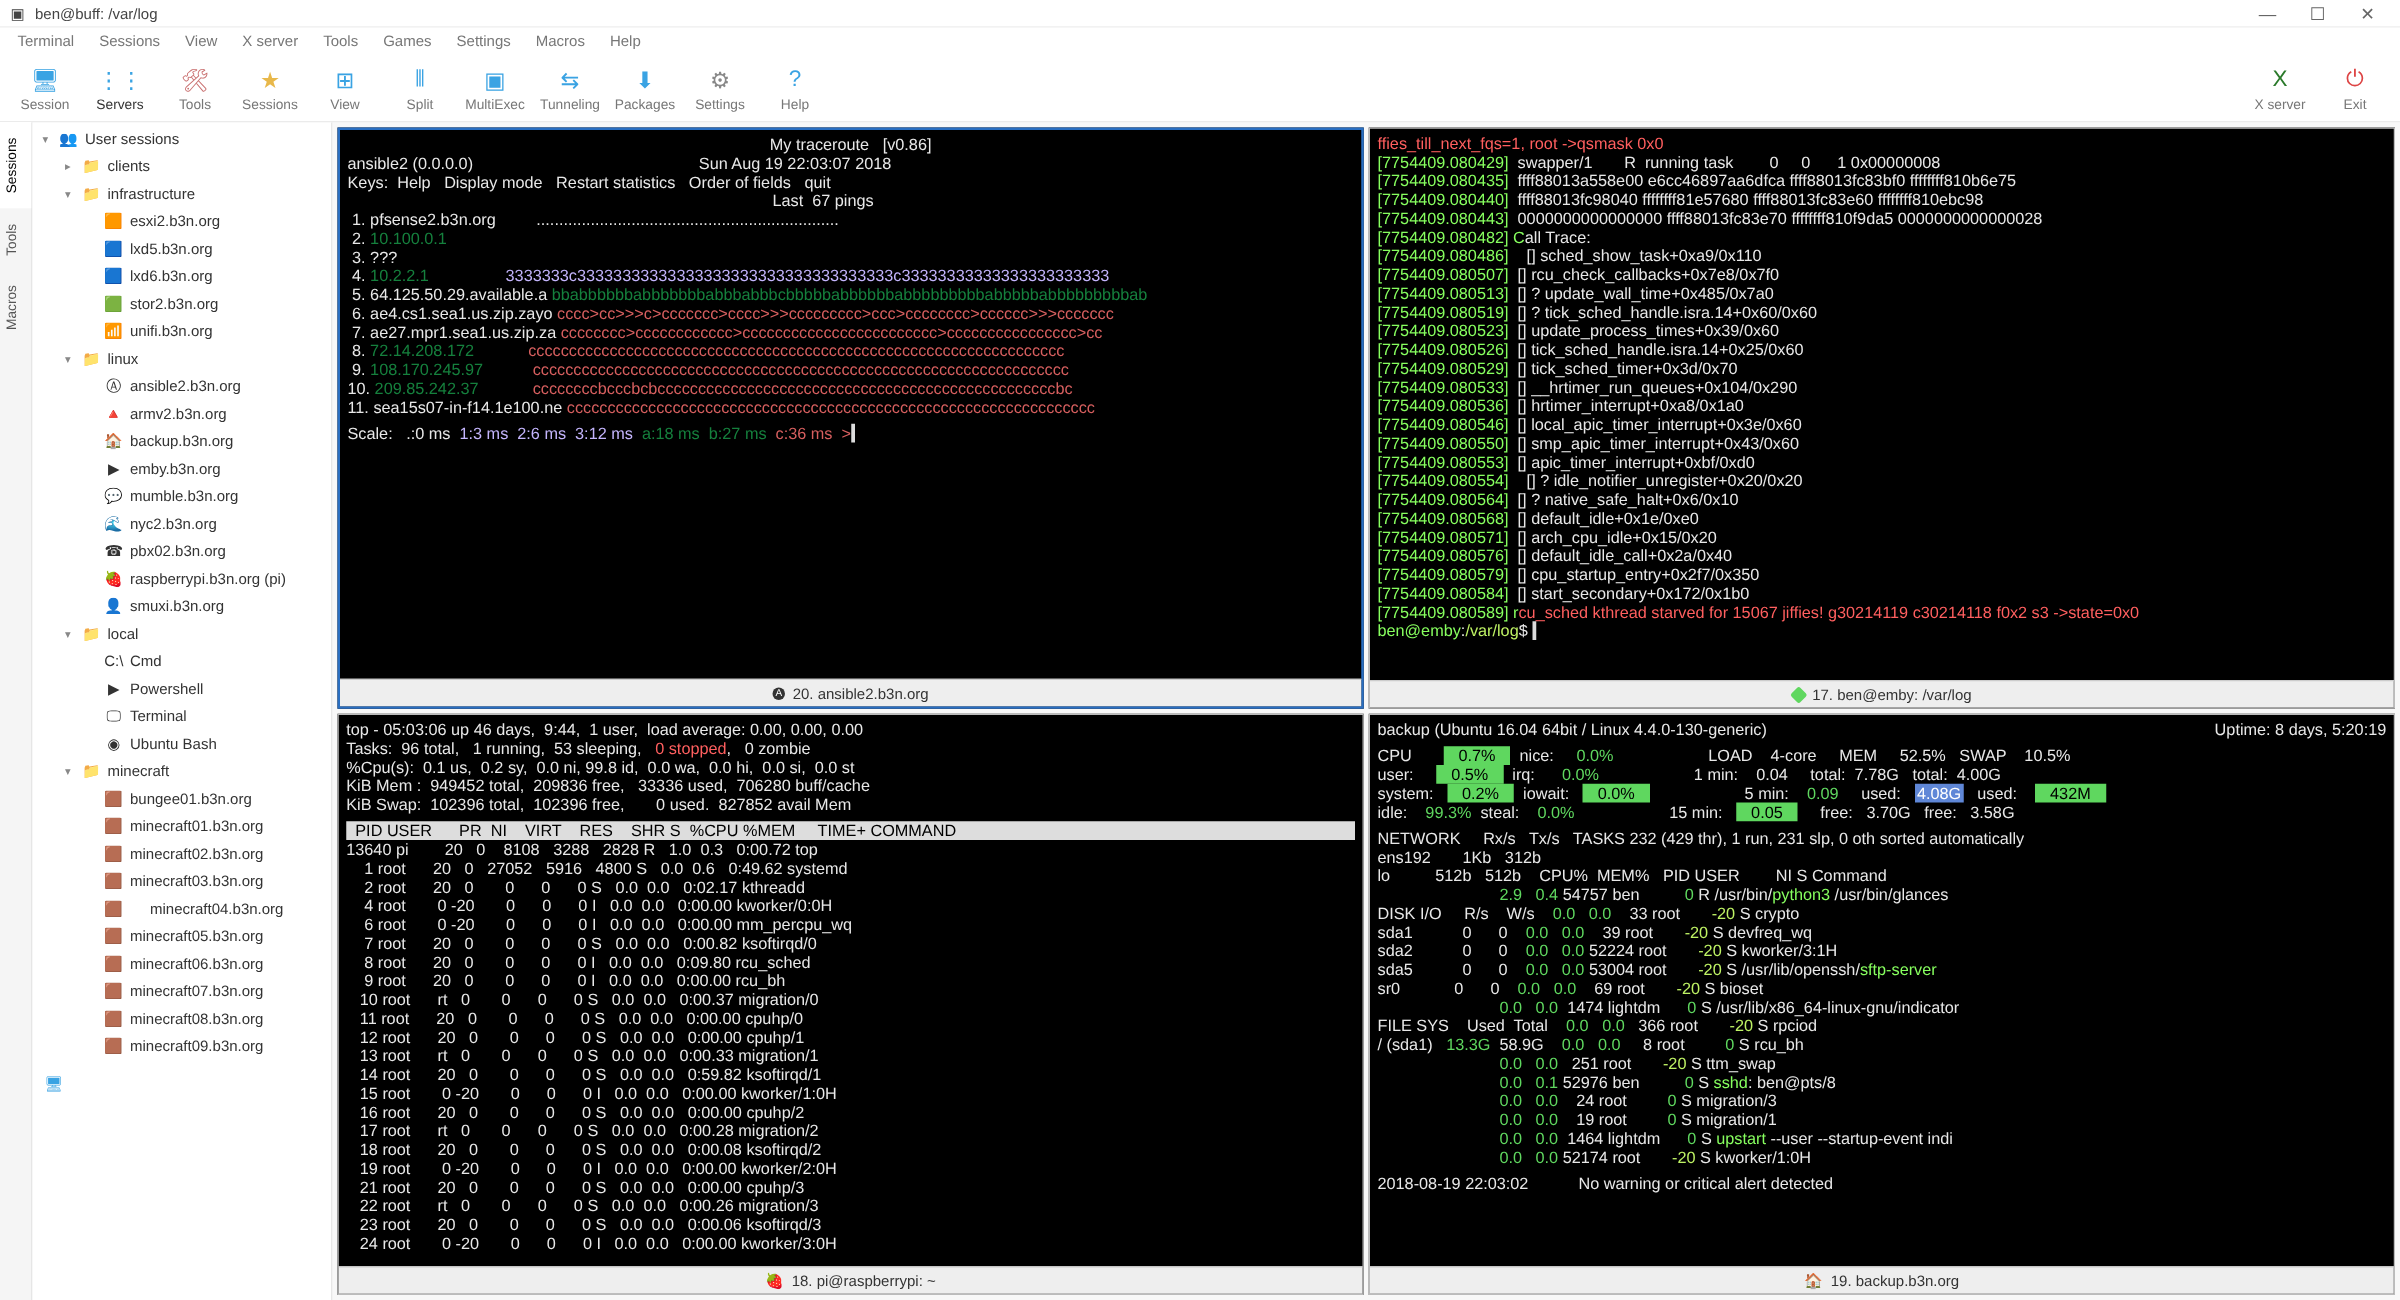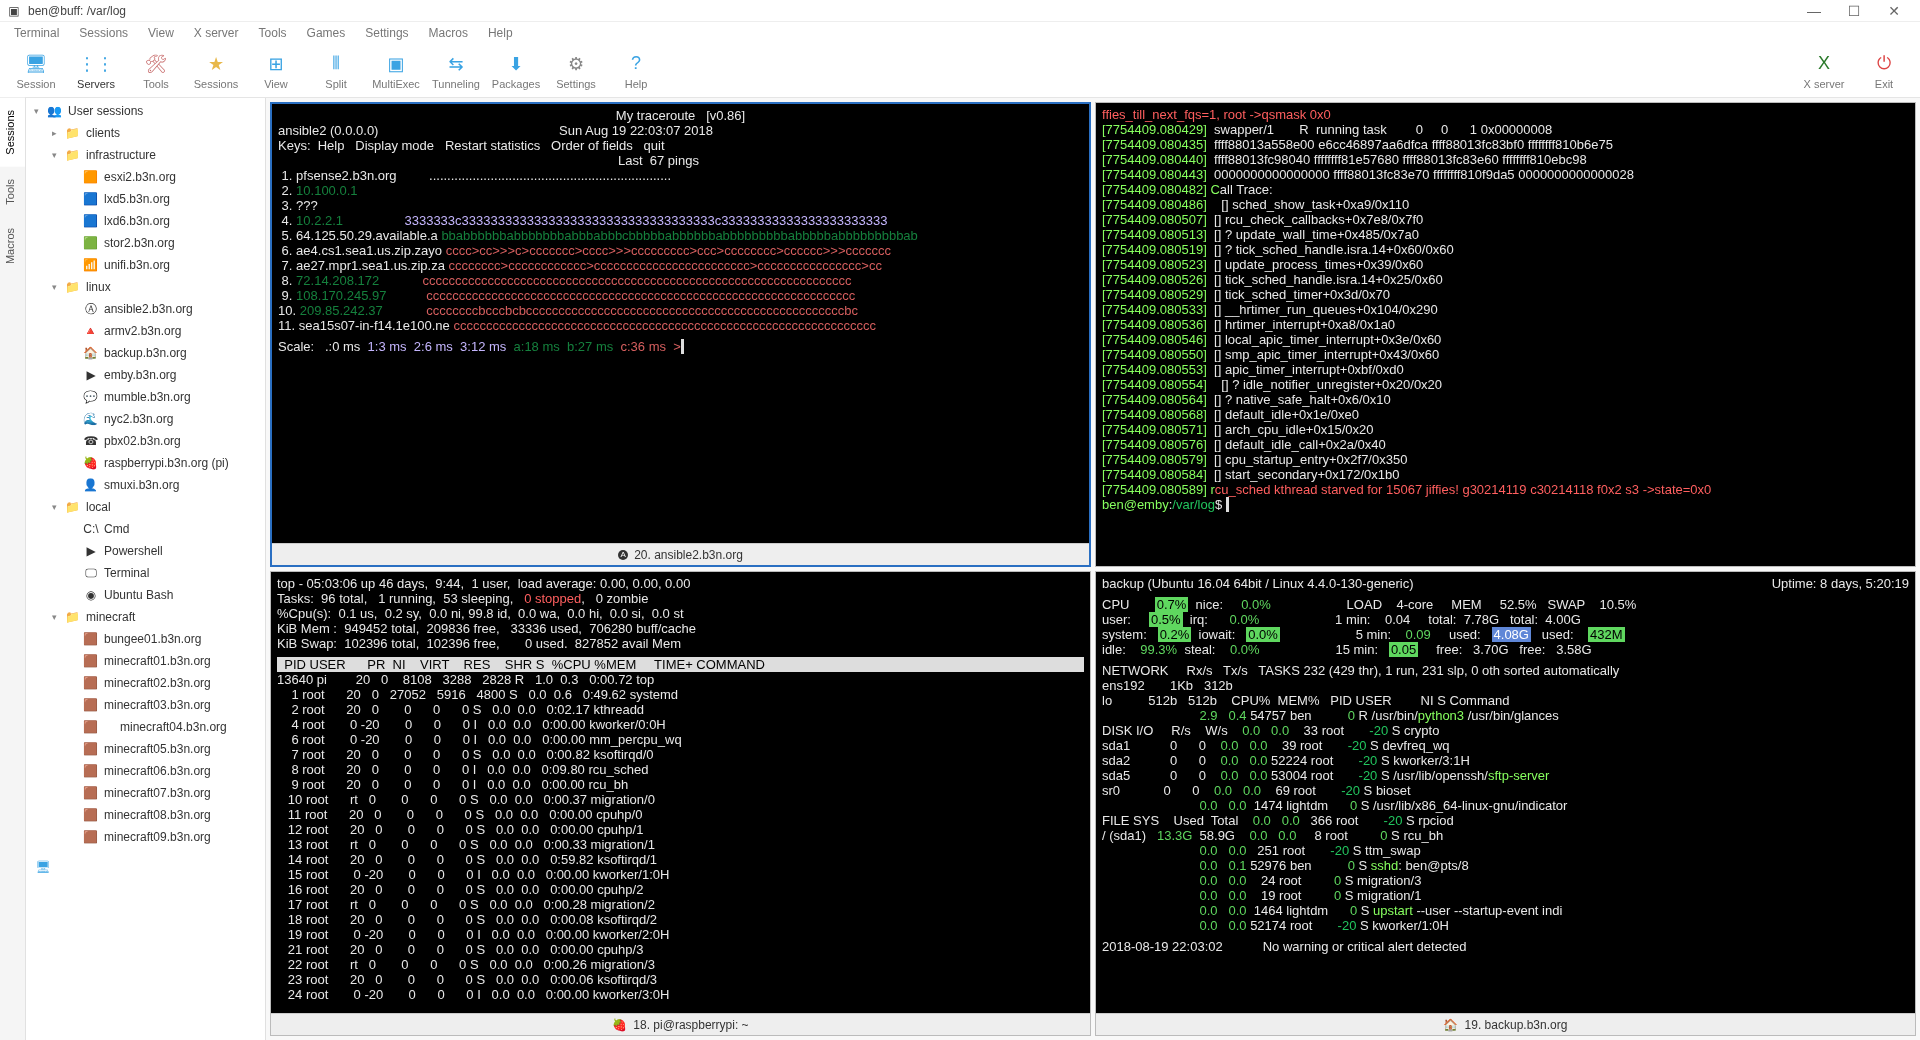--- a/index.html
+++ b/index.html
@@ -24,23 +24,23 @@
 .tree-item .icon-sm { width: 18px; height: 16px; display: inline-flex; align-items: center; justify-content: center; font-size: 12px; }
 .tree-item.indent1 { padding-left: 26px; }
 .tree-item.indent2 { padding-left: 44px; }
 .content { flex: 1; display: grid; grid-template-columns: 1fr 1fr; grid-template-rows: 1fr 1fr; gap: 4px; padding: 4px; background: #f8f8f8; }
 .pane { display: flex; flex-direction: column; border: 1px solid #bbb; background: #000; min-height: 0; }
 .pane.active { border: 2px solid #2a6fc2; gap: 12px; }
 .term { flex: 1; overflow: hidden; padding: 4px 6px; font-family: "Consolas","Courier New",monospace; font-size: 13px; line-height: 15px; color: #ddd; white-space: pre; }
 .pane-tab { height: 22px; background: #eeeeee; border-top: 1px solid #ccc; display: flex; align-items: center; justify-content: center; font-size: 12px; color: #333; gap: 6px; }
 .pane-tab .dot { width: 10px; height: 10px; border-radius: 2px; display:inline-block; }
 .c-cyan{color:#c4b5fd;} .c-mag{color:#15803d;} .c-red{color:#d75f5f;} .c-grn{color:#5fd75f;} .c-wht{color:#e8e8e8;}
-.c-bgrn{color:#87ff5f;} .c-bred{color:#ff5f5f;} .c-bblu{color:#22c55e;}
+.c-bgrn{color:#87ff5f;} .c-bred{color:#ff5f5f;} .c-bblu{color:#bef264;}
 .hdr{background:#ddd;color:#000;}
-.bg-g{background:#5fd75f;color:#000;padding:0 2px;} .bg-b{background:#5f87d7;color:#fff;padding:0 2px;}
+.bg-g{background:#5fd75f;color:#000;padding:0 12px;} .bg-b{background:#5f87d7;color:#fff;padding:0 2px;}
 </style>
 </head>
 <body>
 
 <div class="title-bar">
   <span style="width:16px;text-align:center;">▣</span>
   <span style="margin-left:6px;">ben@buff: /var/log</span>
   <span class="spacer"></span>
   <span class="winbtn">—</span>
   <span class="winbtn">☐</span>
@@ -305,20 +305,24 @@
     <div class="pane active">
       <div class="term" id="term-tl"><div style="text-align:center" class="c-wht">My traceroute   [v0.86]</div><div><span class="c-wht">ansible2 (0.0.0.0)</span>                                                  <span class="c-wht">Sun Aug 19 22:03:07 2018</span></div><div class="c-wht">Keys:  Help   Display mode   Restart statistics   Order of fields   quit</div><div class="c-wht" style="padding-left:340px;">Last  67 pings</div><div><span class="c-wht"> 1. </span><span class="c-wht">pfsense2.b3n.org         </span><span class="c-wht">...................................................................</span></div><div><span class="c-wht"> 2. </span><span class="c-mag">10.100.0.1               </span><span class="c-wht"></span></div><div><span class="c-wht"> 3. </span><span class="c-wht">???                      </span><span class="c-wht"></span></div><div><span class="c-wht"> 4. </span><span class="c-mag">10.2.2.1                 </span><span class="c-cyan">3333333c33333333333333333333333333333333333c33333333333333333333333</span></div><div><span class="c-wht"> 5. </span><span class="c-wht">64.125.50.29.available.a </span><span class="c-mag">bbabbbbbbabbbbbbbabbbabbbcbbbbbabbbbbbabbbbbbbbbabbbbbabbbbbbbbbab</span></div><div><span class="c-wht"> 6. </span><span class="c-wht">ae4.cs1.sea1.us.zip.zayo </span><span class="c-red">cccc&gt;cc&gt;&gt;&gt;c&gt;ccccccc&gt;cccc&gt;&gt;&gt;ccccccccc&gt;ccc&gt;cccccccc&gt;cccccc&gt;&gt;&gt;ccccccc</span></div><div><span class="c-wht"> 7. </span><span class="c-wht">ae27.mpr1.sea1.us.zip.za </span><span class="c-red">cccccccc&gt;cccccccccccc&gt;cccccccccccccccccccccccc&gt;cccccccccccccccc&gt;cc</span></div><div><span class="c-wht"> 8. </span><span class="c-mag">72.14.208.172            </span><span class="c-red">cccccccccccccccccccccccccccccccccccccccccccccccccccccccccccccccccc</span></div><div><span class="c-wht"> 9. </span><span class="c-mag">108.170.245.97           </span><span class="c-red">cccccccccccccccccccccccccccccccccccccccccccccccccccccccccccccccccc</span></div><div><span class="c-wht">10. </span><span class="c-mag">209.85.242.37            </span><span class="c-red">ccccccccbcccbcbcccccccccccccccccccccccccccccccccccccccccccccccccbc</span></div><div><span class="c-wht">11. </span><span class="c-wht">sea15s07-in-f14.1e100.ne </span><span class="c-red">ccccccccccccccccccccccccccccccccccccccccccccccccccccccccccccccccc</span></div><div style="margin-top:6px;"><span class="c-wht">Scale:   </span><span class="c-wht">.:0 ms  </span><span class="c-cyan">1:3 ms  2:6 ms  3:12 ms  </span><span class="c-mag">a:18 ms  b:27 ms  </span><span class="c-red">c:36 ms  &gt;</span><span style="background:#ddd;"> </span></div></div>
       <div class="pane-tab">
         <span class="dot" style="background:#333;color:#fff;border-radius:50%;text-align:center;line-height:10px;font-size:8px;">A</span>
         <span>20. ansible2.b3n.org</span>
       </div>
     </div>
 
     <div class="pane">
       <div class="term" id="term-tr"><div class="c-bred">ffies_till_next_fqs=1, root -&gt;qsmask 0x0</div><div><span class="c-bgrn">[7754409.080429]  </span><span class="c-wht">swapper/1       R  running task        0     0      1 0x00000008</span></div><div><span class="c-bgrn">[7754409.080435]  </span><span class="c-wht">ffff88013a558e00 e6cc46897aa6dfca ffff88013fc83bf0 ffffffff810b6e75</span></div><div><span class="c-bgrn">[7754409.080440]  </span><span class="c-wht">ffff88013fc98040 ffffffff81e57680 ffff88013fc83e60 ffffffff810ebc98</span></div><div><span class="c-bgrn">[7754409.080443]  </span><span class="c-wht">0000000000000000 ffff88013fc83e70 ffffffff810f9da5 0000000000000028</span></div><div><span class="c-bgrn">[7754409.080482] C</span><span class="c-wht">all Trace:</span></div><div><span class="c-bgrn">[7754409.080486]  </span><span class="c-wht"><irq>  [<ffffffff810b13c9>] sched_show_task+0xa9/0x110</ffffffff810b13c9></irq></span></div><div><span class="c-bgrn">[7754409.080507]  </span><span class="c-wht">[<ffffffff810ebc98>] rcu_check_callbacks+0x7e8/0x7f0</ffffffff810ebc98></span></div><div><span class="c-bgrn">[7754409.080513]  </span><span class="c-wht">[<ffffffff810f9da5>] ? update_wall_time+0x485/0x7a0</ffffffff810f9da5></span></div><div><span class="c-bgrn">[7754409.080519]  </span><span class="c-wht">[<ffffffff81101eb0>] ? tick_sched_handle.isra.14+0x60/0x60</ffffffff81101eb0></span></div><div><span class="c-bgrn">[7754409.080523]  </span><span class="c-wht">[<ffffffff810f1f59>] update_process_times+0x39/0x60</ffffffff810f1f59></span></div><div><span class="c-bgrn">[7754409.080526]  </span><span class="c-wht">[<ffffffff81101e75>] tick_sched_handle.isra.14+0x25/0x60</ffffffff81101e75></span></div><div><span class="c-bgrn">[7754409.080529]  </span><span class="c-wht">[<ffffffff81101eed>] tick_sched_timer+0x3d/0x70</ffffffff81101eed></span></div><div><span class="c-bgrn">[7754409.080533]  </span><span class="c-wht">[<ffffffff810f2ac4>] __hrtimer_run_queues+0x104/0x290</ffffffff810f2ac4></span></div><div><span class="c-bgrn">[7754409.080536]  </span><span class="c-wht">[<ffffffff810f3088>] hrtimer_interrupt+0xa8/0x1a0</ffffffff810f3088></span></div><div><span class="c-bgrn">[7754409.080546]  </span><span class="c-wht">[<ffffffff810540ae>] local_apic_timer_interrupt+0x3e/0x60</ffffffff810540ae></span></div><div><span class="c-bgrn">[7754409.080550]  </span><span class="c-wht">[<ffffffff81852d33>] smp_apic_timer_interrupt+0x43/0x60</ffffffff81852d33></span></div><div><span class="c-bgrn">[7754409.080553]  </span><span class="c-wht">[<ffffffff818506bf>] apic_timer_interrupt+0xbf/0xd0</ffffffff818506bf></span></div><div><span class="c-bgrn">[7754409.080554]  </span><span class="c-wht"><eoi>  [<ffffffff81039030>] ? idle_notifier_unregister+0x20/0x20</ffffffff81039030></eoi></span></div><div><span class="c-bgrn">[7754409.080564]  </span><span class="c-wht">[<ffffffff810656d6>] ? native_safe_halt+0x6/0x10</ffffffff810656d6></span></div><div><span class="c-bgrn">[7754409.080568]  </span><span class="c-wht">[<ffffffff8103904e>] default_idle+0x1e/0xe0</ffffffff8103904e></span></div><div><span class="c-bgrn">[7754409.080571]  </span><span class="c-wht">[<ffffffff810398c5>] arch_cpu_idle+0x15/0x20</ffffffff810398c5></span></div><div><span class="c-bgrn">[7754409.080576]  </span><span class="c-wht">[<ffffffff810c6dfa>] default_idle_call+0x2a/0x40</ffffffff810c6dfa></span></div><div><span class="c-bgrn">[7754409.080579]  </span><span class="c-wht">[<ffffffff810c7167>] cpu_startup_entry+0x2f7/0x350</ffffffff810c7167></span></div><div><span class="c-bgrn">[7754409.080584]  </span><span class="c-wht">[<ffffffff81052642>] start_secondary+0x172/0x1b0</ffffffff81052642></span></div><div><span class="c-bgrn">[7754409.080589] r</span><span class="c-bred">cu_sched kthread starved for 15067 jiffies! g30214119 c30214118 f0x2 s3 -&gt;state=0x0</span></div><div><span class="c-bgrn">ben@emby</span><span class="c-wht">:</span><span class="c-bblu">/var/log</span><span class="c-wht">$ </span><span style="background:#ddd;"> </span></div></div>
+      <div class="pane-tab">
+        <span class="dot" style="background:#5fd75f;transform:rotate(45deg);"></span>
+        <span>17. ben@emby: /var/log</span>
+      </div>
     </div>
 
     <div class="pane">
       <div class="term" id="term-bl"><div class="c-wht">top - 05:03:06 up 46 days,  9:44,  1 user,  load average: 0.00, 0.00, 0.00</div><div class="c-wht">Tasks:  96 total,   1 running,  53 sleeping,   <span class="c-bred">0 stopped</span>,   0 zombie</div><div class="c-wht">%Cpu(s):  0.1 us,  0.2 sy,  0.0 ni, 99.8 id,  0.0 wa,  0.0 hi,  0.0 si,  0.0 st</div><div class="c-wht">KiB Mem :  949452 total,  209836 free,   33336 used,  706280 buff/cache</div><div class="c-wht">KiB Swap:  102396 total,  102396 free,       0 used.  827852 avail Mem</div><div style="height:6px;"></div><div class="hdr">  PID USER      PR  NI    VIRT    RES    SHR S  %CPU %MEM     TIME+ COMMAND                                                            </div><div class="c-wht">13640 pi        20   0    8108   3288   2828 R   1.0  0.3   0:00.72 top</div><div class="c-wht">    1 root      20   0   27052   5916   4800 S   0.0  0.6   0:49.62 systemd</div><div class="c-wht">    2 root      20   0       0      0      0 S   0.0  0.0   0:02.17 kthreadd</div><div class="c-wht">    4 root       0 -20       0      0      0 I   0.0  0.0   0:00.00 kworker/0:0H</div><div class="c-wht">    6 root       0 -20       0      0      0 I   0.0  0.0   0:00.00 mm_percpu_wq</div><div class="c-wht">    7 root      20   0       0      0      0 S   0.0  0.0   0:00.82 ksoftirqd/0</div><div class="c-wht">    8 root      20   0       0      0      0 I   0.0  0.0   0:09.80 rcu_sched</div><div class="c-wht">    9 root      20   0       0      0      0 I   0.0  0.0   0:00.00 rcu_bh</div><div class="c-wht">   10 root      rt   0       0      0      0 S   0.0  0.0   0:00.37 migration/0</div><div class="c-wht">   11 root      20   0       0      0      0 S   0.0  0.0   0:00.00 cpuhp/0</div><div class="c-wht">   12 root      20   0       0      0      0 S   0.0  0.0   0:00.00 cpuhp/1</div><div class="c-wht">   13 root      rt   0       0      0      0 S   0.0  0.0   0:00.33 migration/1</div><div class="c-wht">   14 root      20   0       0      0      0 S   0.0  0.0   0:59.82 ksoftirqd/1</div><div class="c-wht">   15 root       0 -20       0      0      0 I   0.0  0.0   0:00.00 kworker/1:0H</div><div class="c-wht">   16 root      20   0       0      0      0 S   0.0  0.0   0:00.00 cpuhp/2</div><div class="c-wht">   17 root      rt   0       0      0      0 S   0.0  0.0   0:00.28 migration/2</div><div class="c-wht">   18 root      20   0       0      0      0 S   0.0  0.0   0:00.08 ksoftirqd/2</div><div class="c-wht">   19 root       0 -20       0      0      0 I   0.0  0.0   0:00.00 kworker/2:0H</div><div class="c-wht">   21 root      20   0       0      0      0 S   0.0  0.0   0:00.00 cpuhp/3</div><div class="c-wht">   22 root      rt   0       0      0      0 S   0.0  0.0   0:00.26 migration/3</div><div class="c-wht">   23 root      20   0       0      0      0 S   0.0  0.0   0:00.06 ksoftirqd/3</div><div class="c-wht">   24 root       0 -20       0      0      0 I   0.0  0.0   0:00.00 kworker/3:0H</div></div>
       <div class="pane-tab">
         <span style="color:#c6255a;">🍓</span>
         <span>18. pi@raspberrypi: ~</span>
       </div>
     </div>
 

